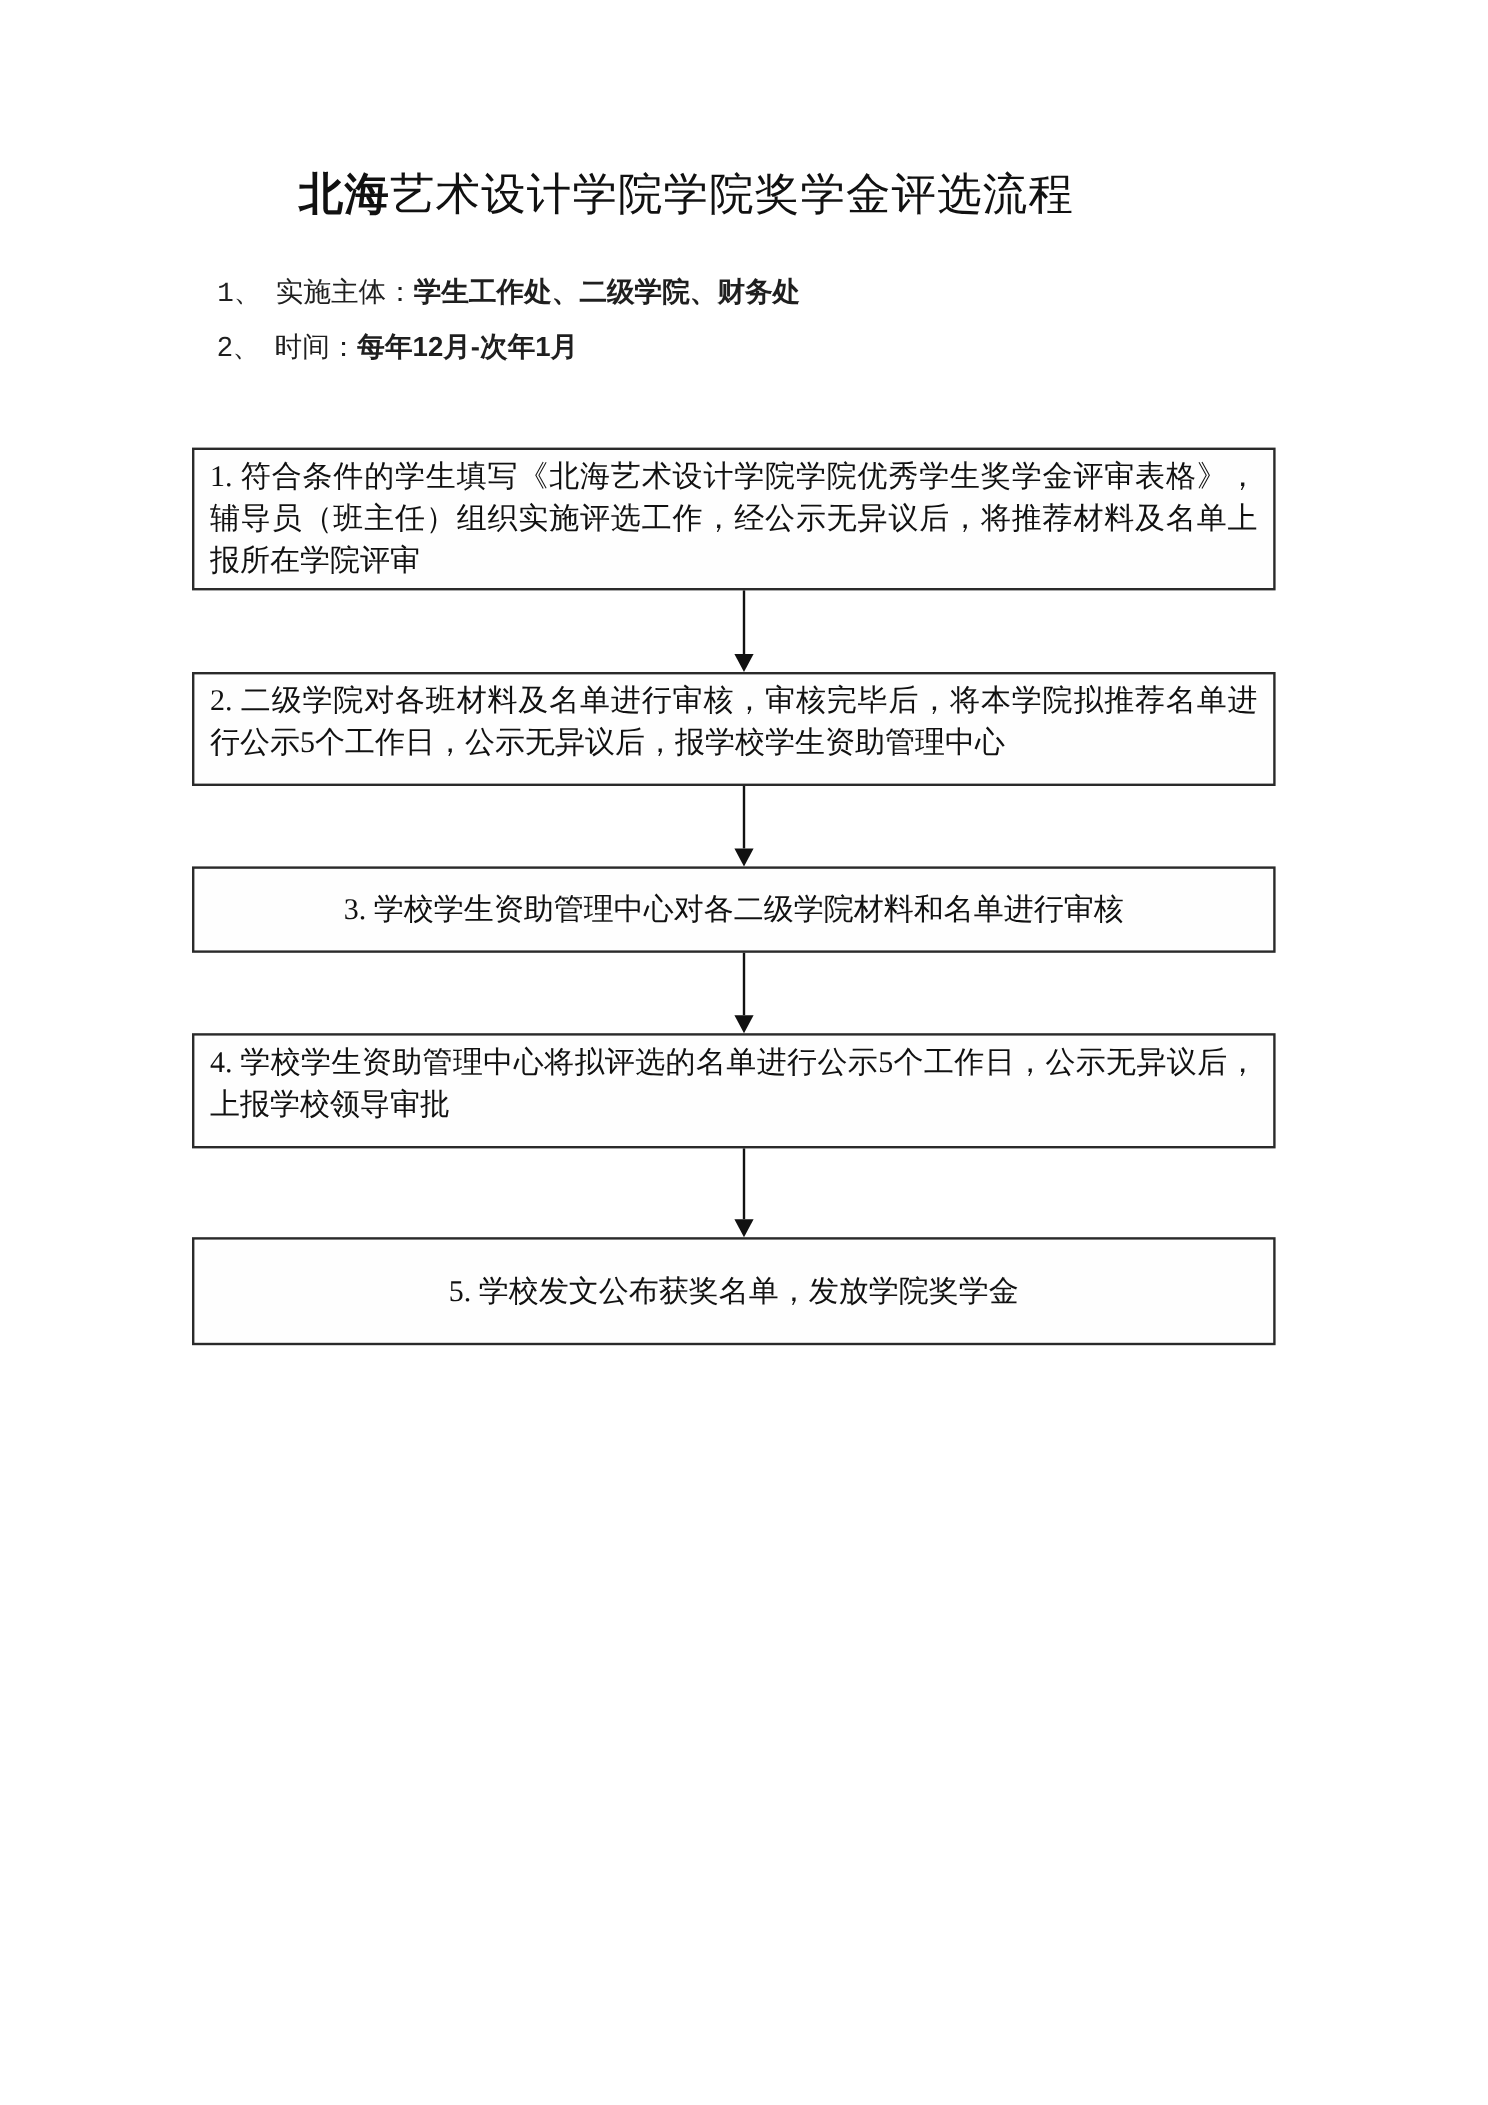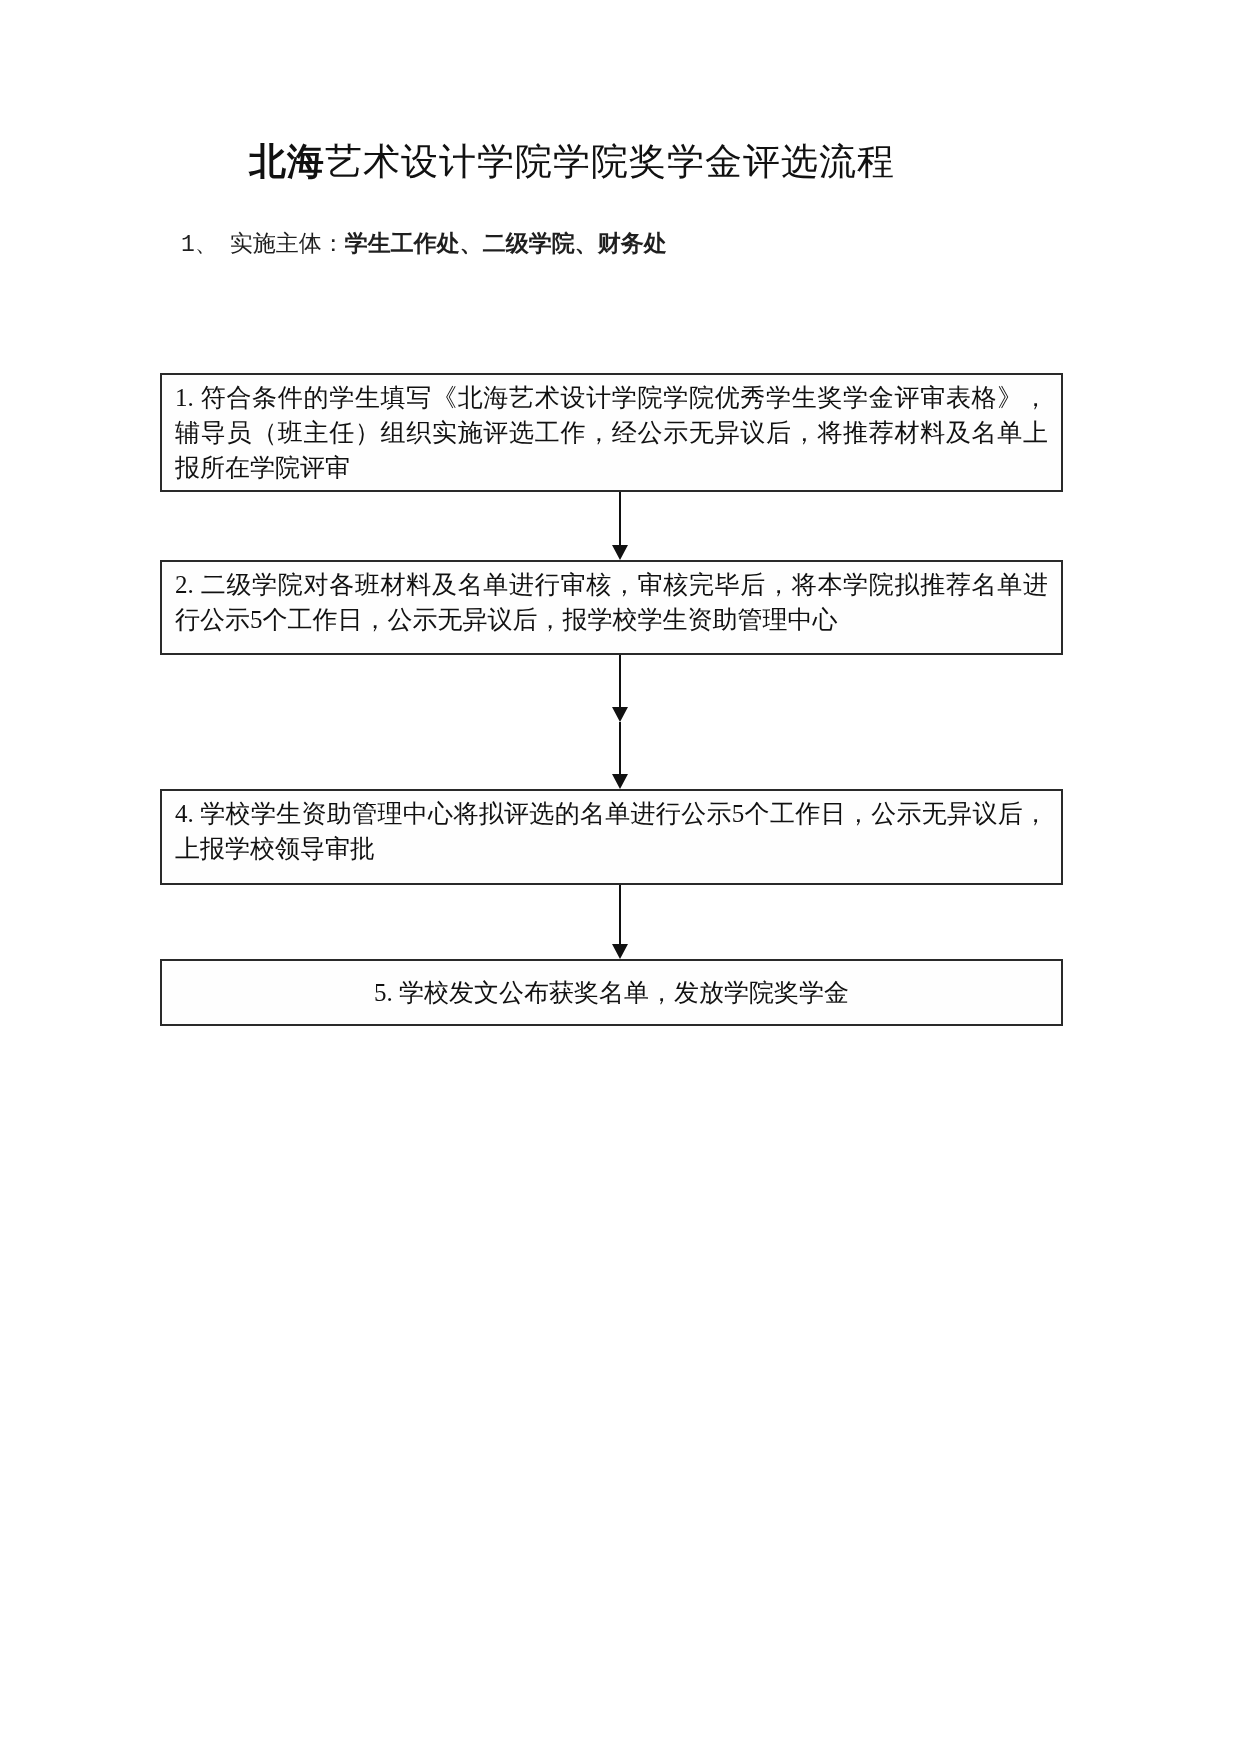--- a/index.html
+++ b/index.html
@@ -70,21 +70,21 @@
     align-items: center;
     justify-content: center;
     text-align: center;
     padding-top: 0;
     padding-bottom: 0;
   }
   .box-1 { height: 119px; }
   .box-2 { height: 95px; }
   .box-3 { height: 72px; }
   .box-4 { height: 96px; }
-  .box-5 { height: 67px; }
+  .box-5 { height: 90px; }
 
   .flow-arrow {
     display: flex;
     flex-direction: column;
     align-items: center;
     width: 18px;
     margin-left: 451px; 
   }
   .arrow-stem {
     width: 2px;
@@ -106,37 +106,41 @@
 <body>
 
 <div class="page">
 
   <h1 class="doc-title"><span class="title-bold">北海</span><span class="title-regular">艺术设计学院学院奖学金评选流程</span></h1>
 
   <div class="meta-line first">
     <span class="meta-num">1、</span><span class="meta-label">实施主体：</span><span class="meta-value">学生工作处、二级学院、财务处</span>
   </div>
 
+  <div class="meta-line second">
+    <span class="meta-num">2、</span><span class="meta-label">时间：</span><span class="meta-value">每年12月-次年1月</span>
+  </div>
 
   <div class="flow">
 
     <div class="flow-box box-1">1. 符合条件的学生填写《北海艺术设计学院学院优秀学生奖学金评审表格》，辅导员（班主任）组织实施评选工作，经公示无异议后，将推荐材料及名单上报所在学院评审</div>
 
     <div class="flow-arrow arrow-1">
       <div class="arrow-stem"></div>
       <div class="arrow-head"></div>
     </div>
 
     <div class="flow-box box-2">2. 二级学院对各班材料及名单进行审核，审核完毕后，将本学院拟推荐名单进行公示5个工作日，公示无异议后，报学校学生资助管理中心</div>
 
     <div class="flow-arrow arrow-2">
       <div class="arrow-stem"></div>
       <div class="arrow-head"></div>
     </div>
 
+    <div class="flow-box box-3 center">3. 学校学生资助管理中心对各二级学院材料和名单进行审核</div>
 
     <div class="flow-arrow arrow-3">
       <div class="arrow-stem"></div>
       <div class="arrow-head"></div>
     </div>
 
     <div class="flow-box box-4">4. 学校学生资助管理中心将拟评选的名单进行公示5个工作日，公示无异议后，上报学校领导审批</div>
 
     <div class="flow-arrow arrow-4">
       <div class="arrow-stem"></div>

